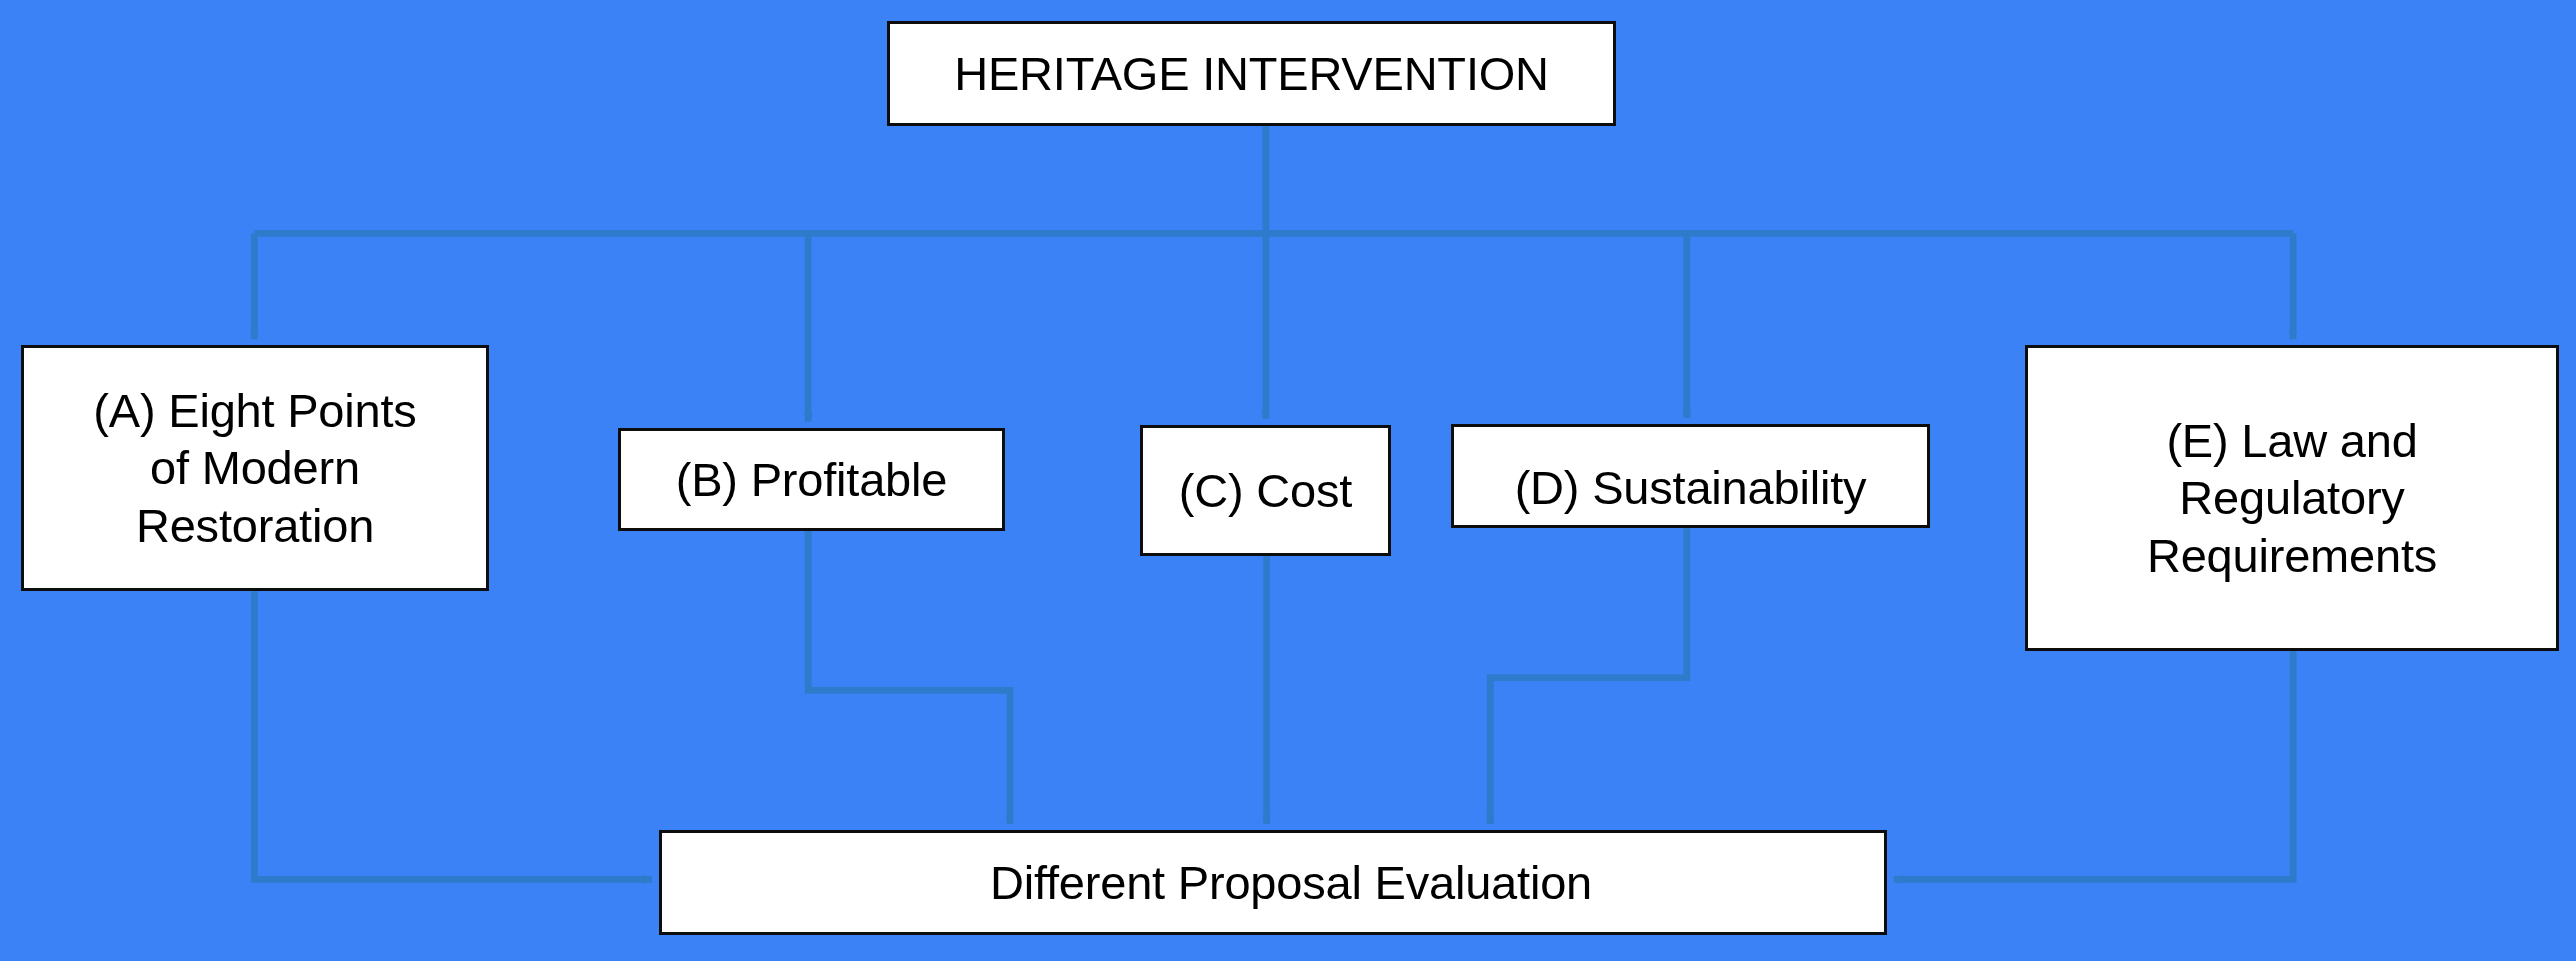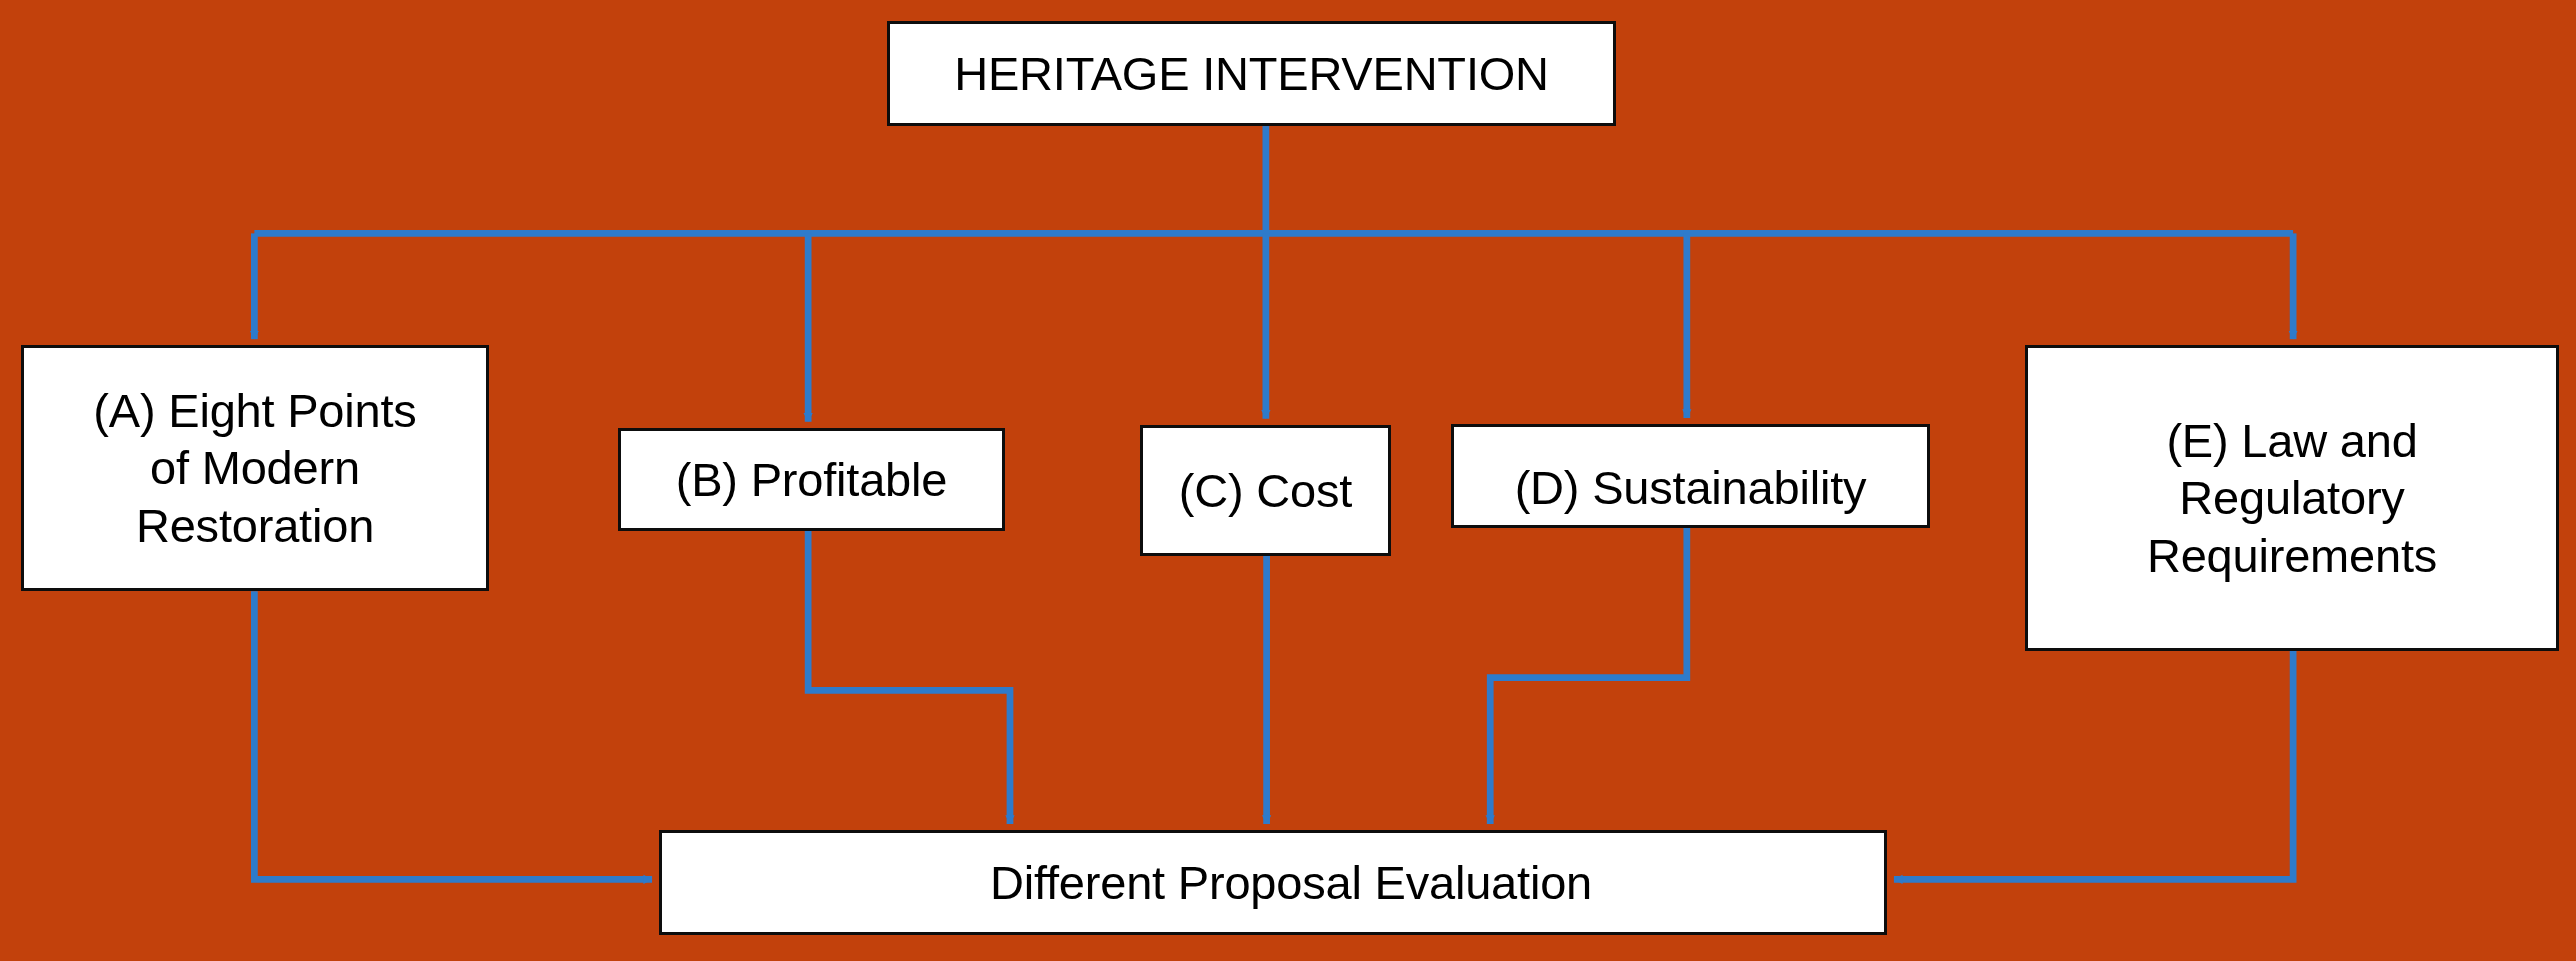--- a/index.html
+++ b/index.html
@@ -8,21 +8,21 @@
     padding: 0;
     background: #ffffff;
   }
   body {
     font-family: "Liberation Sans", sans-serif;
   }
   #diagram-root {
     position: relative;
     width: 2576px;
     height: 962px;
-    background: #c2410c;
+    background: #3b82f6;
     overflow: hidden;
   }
   #flow-svg {
     position: absolute;
     left: 0;
     top: 0;
     width: 2576px;
     height: 962px;
     display: block;
   }

